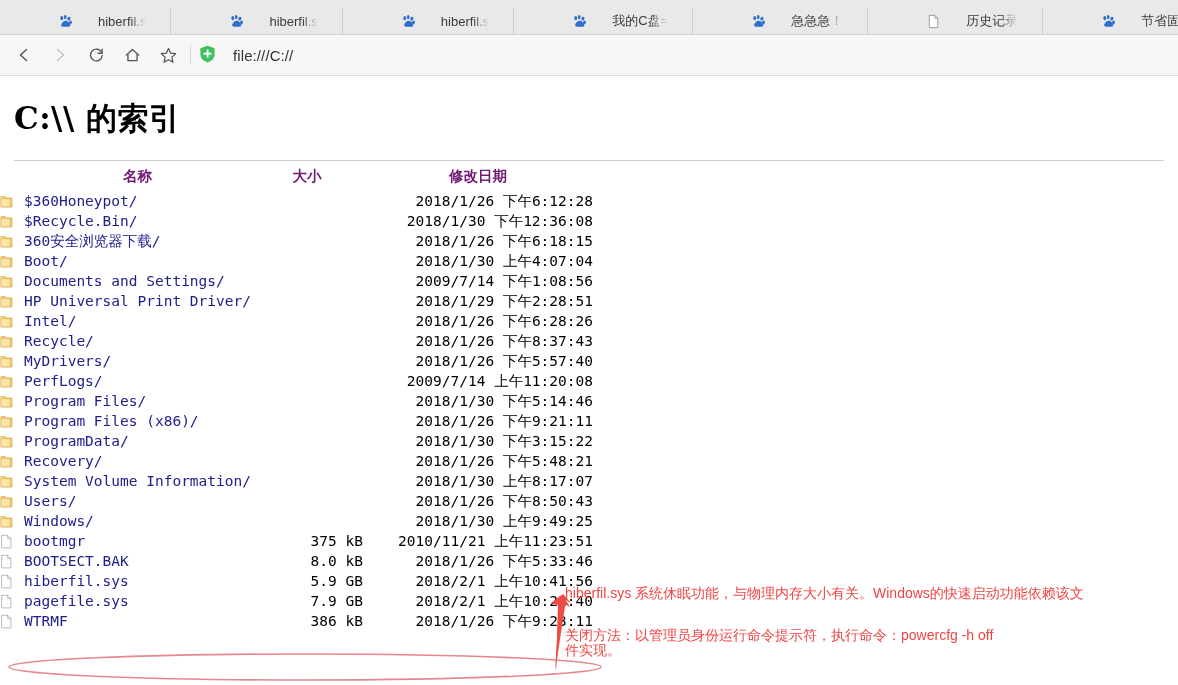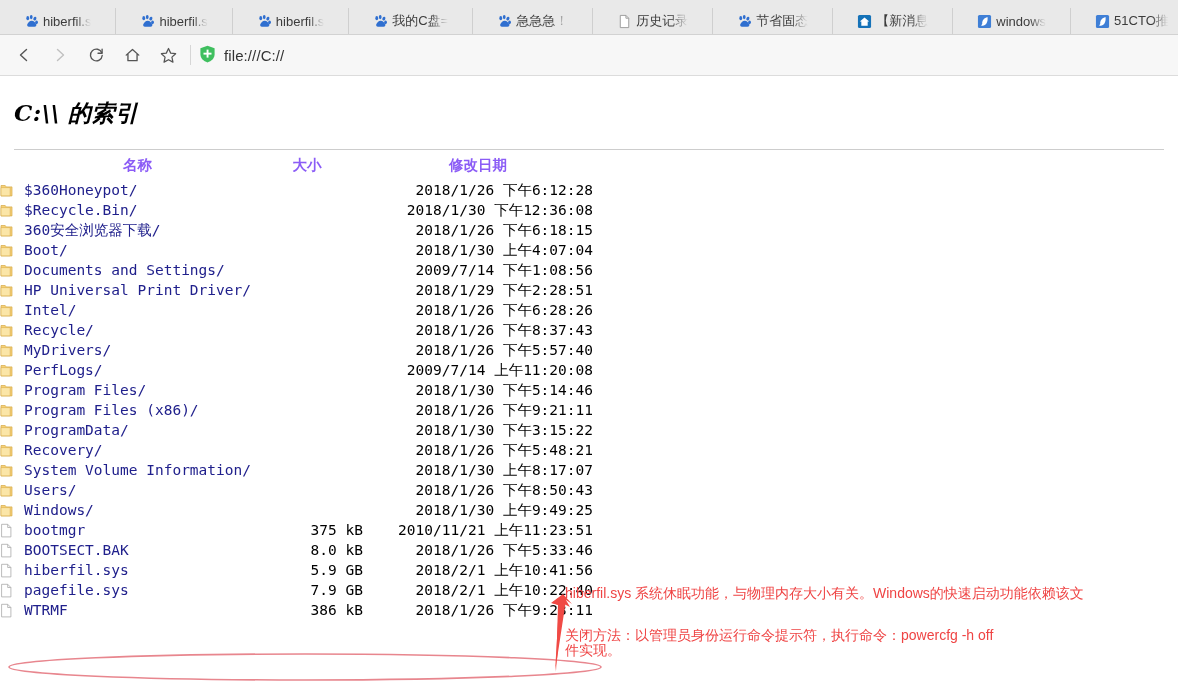--- a/index.html
+++ b/index.html
@@ -12,26 +12,27 @@
   
   #chrome{background:#f1f1f1;}
   #tabstrip{
     height:30px;display:flex;align-items:flex-end;
     background:#e9e9e9;
     border-bottom:1px solid #d2d2d2;
     padding-top:4px;
   }
   .tab{
     height:26px;box-sizing:border-box;
-    display:flex;align-items:center;gap:4px;
+    display:flex;align-items:center;gap:25px;
     padding:0 24px;
     font-size:13px;color:#3c3c3c;
     border-right:1px solid #cfcfcf;
     position:relative;overflow:hidden;white-space:nowrap;
     flex:0 0 auto;
+    margin-left:34px;
   }
   .tab .tlabel{
     overflow:hidden;text-overflow:clip;display:block;
     max-width:84px;
     -webkit-mask-image:linear-gradient(to right,#000 68%,transparent 100%);
     mask-image:linear-gradient(to right,#000 68%,transparent 100%);
   }
   .tab.active{
     background:#fde047;border-right:none;
     border-top-left-radius:3px;border-top-right-radius:3px;
@@ -50,42 +51,42 @@
     height:40px;display:flex;align-items:center;
     background:#f7f7f7;
     border-bottom:1px solid #dcdcdc;
     padding:0 6px;
   }
   .navbtn{
     width:36px;height:32px;display:flex;align-items:center;justify-content:center;
   }
   .navbtn svg{display:block;}
   .vsep{width:1px;height:20px;background:#d6d6d6;margin:0 8px 0 4px;}
-  #urlbox{display:flex;align-items:center;gap:8px;font-size:15px;color:#333;}
+  #urlbox{display:flex;align-items:center;gap:17px;font-size:15px;color:#333;}
   #urlbox .urltext{letter-spacing:.1px;}
 
   
   #page{position:relative;height:614px;background:#fff;}
   #h1{
     font-family:"DejaVu Serif","Liberation Serif",serif;
-    font-size:23px;font-weight:bold;color:#000;
-    margin:0;padding:22px 8px 0 14px;letter-spacing:.5px;font-style:italic;
+    font-size:31px;font-weight:bold;color:#000;
+    margin:0;padding:22px 8px 0 14px;letter-spacing:.5px;
   }
   #hr{
     height:1px;background:#cdcdcd;margin:20px 14px 0 14px;
   }
 
   table#listing{
     border-collapse:collapse;margin-top:6px;margin-left:0;
     font-family:"DejaVu Sans Mono","Liberation Mono",monospace;
     font-size:14.5px;
   }
   table#listing th{
     font-family:"Liberation Sans",sans-serif;
-    font-size:14.5px;font-weight:bold;color:#8b5cf6;
+    font-size:14.5px;font-weight:bold;color:#701a75;
     padding:0 0 5px 0;text-align:center;
   }
   th.c-icon{width:24px;}
   th.c-name{width:212px;}
   th.c-size{width:112px;}
   th.c-date{width:230px;}
   table#listing td{padding:0;height:20px;line-height:20px;vertical-align:middle;}
   td.c-icon{width:24px;padding-left:14px;}
   td.c-name{width:212px;color:#20208c;white-space:nowrap;margin-top:19px;}
   td.c-name span{cursor:pointer;}

